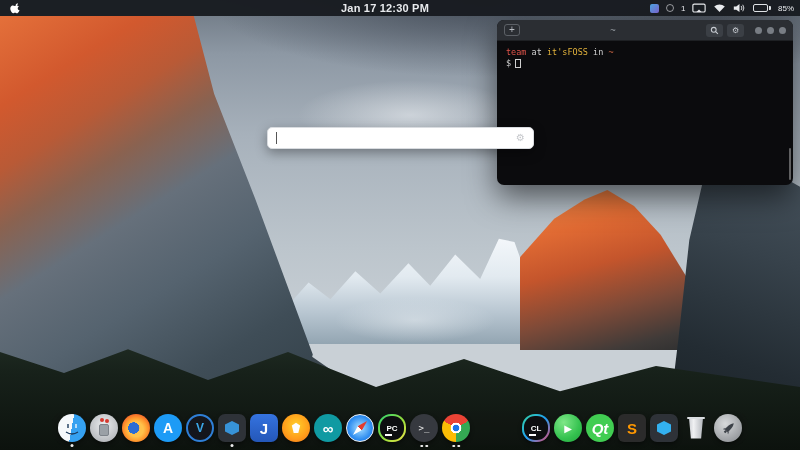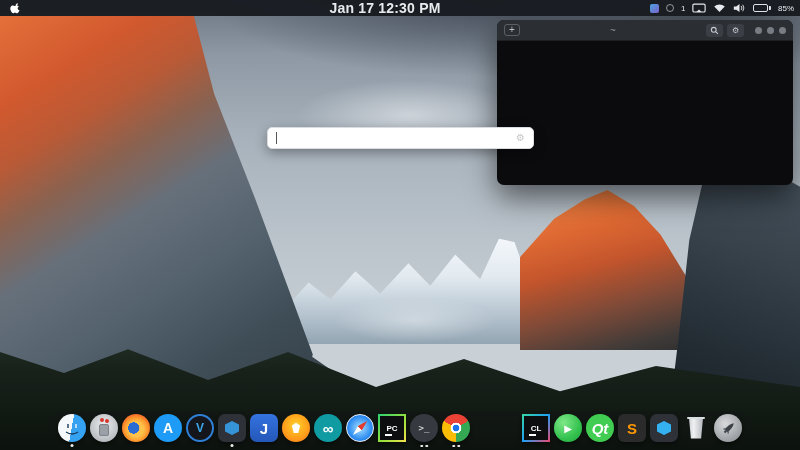--- a/index.html
+++ b/index.html
@@ -38,21 +38,21 @@
   .forest { left:0; bottom:0; width:800px; height:140px; z-index:7;
     clip-path:polygon(0 30%,8% 45%,16% 28%,26% 50%,36% 30%,47% 55%,58% 35%,70% 58%,82% 40%,100% 55%,100% 100%,0 100%);
     background:linear-gradient(180deg,#28362c 0%,#17211a 45%,#0c120d 100%); }
 
   
   .menubar { position:absolute; top:0; left:0; right:0; height:16px; z-index:40;
     background:rgba(24,27,32,.96); display:flex; align-items:center; padding:0 10px;
     color:#e8eaed; }
   .apple { width:11px; height:12px; display:flex; align-items:center; }
   .mb-clock { position:absolute; left:385px; transform:translateX(-50%);
-    font-size:14px; font-weight:bold; letter-spacing:.2px; white-space:nowrap; }
+    font-size:11px; font-weight:bold; letter-spacing:.2px; white-space:nowrap; }
   .mb-right { position:absolute; right:6px; top:0; height:16px; display:flex;
     align-items:center; gap:7px; font-size:8px; }
   .mb-right svg { display:block; }
   .mini-app { width:9px; height:9px; border-radius:2px;
     background:linear-gradient(135deg,#4aa3e0,#7b61c9); }
   .mini-circle { width:8px; height:8px; border-radius:50%;
     border:1px solid rgba(230,232,236,.6); }
   .battery { display:flex; align-items:center; gap:1px; }
   .bat-body { width:15px; height:7.5px; border:1px solid #dfe2e6; border-radius:2px;
     padding:1px; }
@@ -129,21 +129,21 @@
   .i-joplin { background:linear-gradient(180deg,#3573e0,#2457b8); border-radius:7px; font-size:15px; }
   .i-brave { background:radial-gradient(circle at 50% 42%,#ffd02b,#ff9c1a 60%,#ef701c); }
   .lion { width:13px; height:14px; background:#fdfdfd;
     clip-path:polygon(50% 12%,82% 32%,68% 85%,32% 85%,18% 32%); }
   .i-arduino { background:#109aa2; font-size:15px; }
   .i-safari { background:radial-gradient(circle at 50% 50%,#8fd0ff 0 12%,#2f8df0 62%,#1565d8);
     border:1.5px solid #eef2f7; }
   .needle { width:6px; height:20px; transform:rotate(45deg);
     clip-path:polygon(50% 0,100% 50%,50% 100%,0 50%);
     background:linear-gradient(180deg,#e33b2e 50%,#ffffff 50%); }
-  .jb { border-radius:0; background:#0d0e10; font-size:8px; position:relative;text-align:right; }
+  .jb { border-radius:13px; background:#0d0e10; font-size:8px; position:relative;text-align:right; }
   .i-pycharm { border:2.5px solid transparent;
     background:linear-gradient(#0d0e10,#0d0e10) padding-box,
                linear-gradient(135deg,#2bd273,#97e03c 55%,#f2e34a) border-box; }
   .i-clion { border:2.5px solid transparent;
     background:linear-gradient(#0d0e10,#0d0e10) padding-box,
                linear-gradient(135deg,#35d7a0,#1f9ff5 50%,#ef476f) border-box;margin-left:48px; }
   .jb-bar { position:absolute; left:5px; bottom:4px; width:7px; height:2px; background:#fff; }
   .i-terminal { background:#36393f; font-family:"DejaVu Sans Mono",monospace; font-size:9px;
     color:#e8e8e8; }
   .i-chrome { background:
@@ -234,20 +234,29 @@
         <div class="tb-btn">
           <span>⚙</span>
         </div>
         <div class="tb-dots">
           <span></span>
           <span></span>
           <span></span>
         </div>
       </div>
     </div>
+    <div class="term-body">
+      <div>
+        <span class="p-user">team</span><span> at </span><span class="p-host">it'sFOSS</span><span> in </span><span class="p-path">~</span>
+      </div>
+      <div>
+        <span>$</span><span class="cursor"></span>
+      </div>
+      <div class="scrollthumb"></div>
+    </div>
   </div>
 
   <div class="dock">
     <div class="di circ i-finder">
       <svg width="28" height="28" viewBox="0 0 28 28">
           <line x1="10" y1="10" x2="10" y2="14" stroke="#1a3a5c" stroke-width="1.4"></line>
           <line x1="18" y1="10" x2="18" y2="14" stroke="#eaf4fc" stroke-width="1.4"></line>
           <path d="M8 18 Q14 22 20 18" fill="none" stroke="#1a3a5c" stroke-width="1.3"></path>
         </svg>
       <span class="dot1"></span>

